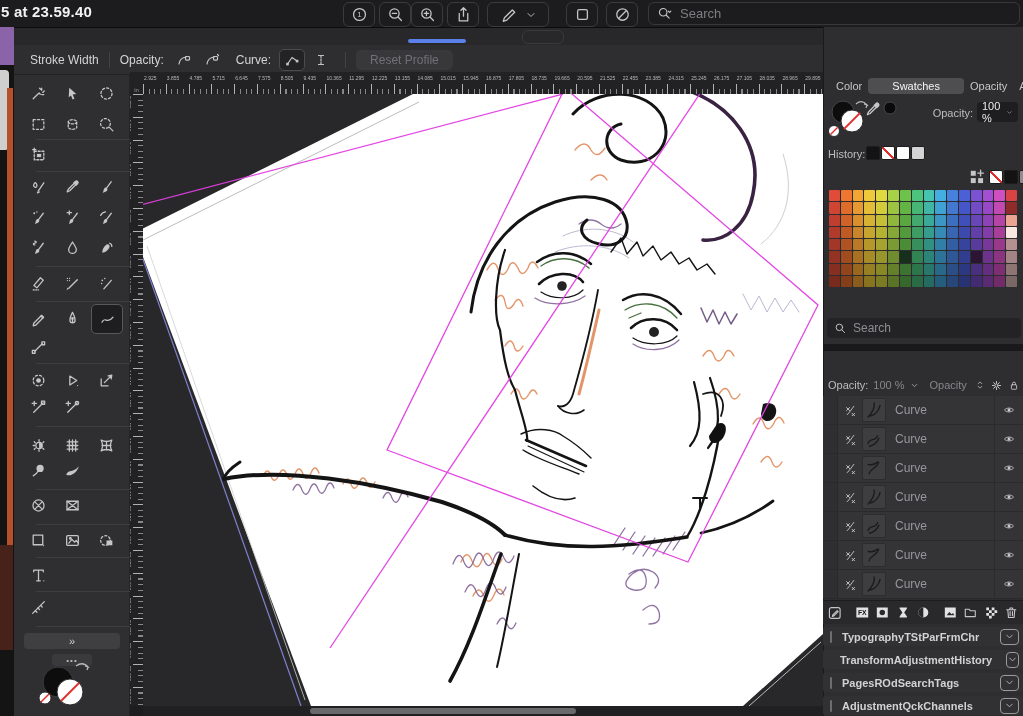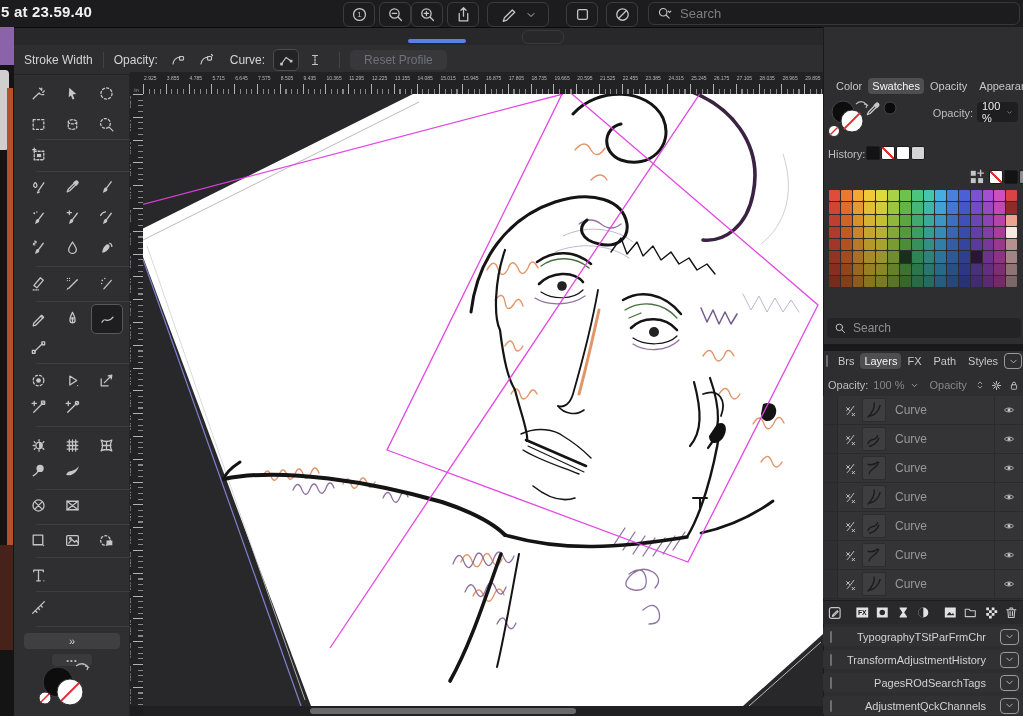--- a/index.html
+++ b/index.html
@@ -59,42 +59,42 @@
                 display:flex;align-items:flex-end;justify-content:center;padding-bottom:1px;box-sizing:border-box;}
   .rlabel{position:absolute;font-size:5px;color:#b8b8ba;top:3px;white-space:nowrap;}
   .rlabelv{position:absolute;font-size:5px;color:#b8b8ba;left:2px;white-space:nowrap;transform:rotate(90deg);transform-origin:left top;}
   
   #canvas{left:143px;top:94px;width:680px;height:612px;background:#28282a;overflow:hidden;}
   #hscroll{left:143px;top:706px;width:680px;height:10px;background:#202022;}
   #hscroll-thumb{left:167px;top:2px;width:266px;height:6px;border-radius:3px;background:#69696b;}
   
   #rpanel{left:823px;top:27px;width:200px;height:689px;background:#2e2e30;border-left:1px solid #1a1a1c;box-sizing:border-box;}
   .tabbar{position:absolute;display:flex;align-items:center;font-size:11px;color:#c6c6c8;}
-  .tab-pill{background:#4e4e50;color:#f4f4f5;border-radius:4px;padding:2px 4px;}
+  .tab-pill{background:#4e4e50;color:#f4f4f5;border-radius:4px;padding:2px 24px;}
   .tab-plain{padding:2px 6px;}
   .drag-handle{width:2px;height:12px;background:#6e6e70;border-radius:1px;margin-right:4px;}
   .vbox{width:17px;height:14px;border:1.4px solid #9a9a9c;border-radius:4px;display:flex;align-items:center;justify-content:center;}
   .swatch{width:14px;height:14px;border-radius:2px;border:1px solid #1c1c1e;box-sizing:border-box;}
   .swatch.none{background:#fff linear-gradient(45deg,transparent 42%,#e03030 44%,#e03030 56%,transparent 58%);}
   #grid{left:829px;top:190px;width:188px;height:97px;display:grid;grid-template-columns:repeat(16,1fr);
         grid-template-rows:repeat(8,1fr);gap:1px;}
   #grid div{border-radius:1px;}
   #sw-search,#panel-search{border-radius:4px;background:#232325;display:flex;align-items:center;gap:6px;
         padding-left:7px;box-sizing:border-box;color:#8e8e92;font-size:12px;}
   .layer-row{position:absolute;left:823px;width:200px;height:29px;background:#343437;border-bottom:1px solid #2a2a2d;
              display:flex;align-items:center;box-sizing:border-box;}
   .layer-gutter{width:15px;height:100%;background:#2f2f32;border-right:1px solid #28282b;box-sizing:border-box;}
   .layer-glyph{width:24px;display:flex;align-items:center;justify-content:center;}
   .layer-thumb{width:24px;height:24px;background:#3e3e41;border:1px solid #2c2c2f;border-radius:2px;box-sizing:border-box;
                display:flex;align-items:center;justify-content:center;}
   .layer-name{flex:1;font-size:12px;color:#97979b;padding-left:9px;}
   .layer-eyecell{width:28px;height:100%;border-left:1px solid #2b2b2e;display:flex;align-items:center;justify-content:center;}
   .group-row{position:absolute;left:823px;width:200px;height:19px;background:#313134;border-radius:2px;
              display:flex;align-items:center;font-size:11px;color:#d2d2d4;box-sizing:border-box;padding:0 4px 0 7px;}
-  .group-labels{flex:1;display:flex;justify-content:flex-end;padding:0 14px 0 6px;}
+  .group-labels{flex:1;display:flex;justify-content:flex-start;padding:0 14px 0 6px;font-weight:bold;}
   .dim{color:#87878b;}
   .lbl{font-size:11px;color:#bdbdbf;}
 </style>
 </head>
 <body>
 
 <div id="app">
 
   <div class="abs" id="titlebar">
     <div class="abs" id="win-title">5 at 23.59.40</div>
@@ -154,21 +154,21 @@
   <div class="abs" id="strip2-box"></div>
 
   <div class="abs" id="leftedge">
     <div class="abs le-purple" style="top:0;"></div>
     <div class="abs le-gray" style="top:43px;"></div>
     <div class="abs le-orange" style="top:61px;"></div>
     <div class="abs le-maroon" style="top:518px;"></div>
   </div>
 
   <div class="abs" id="ctxbar">
-    <span style="margin-left:10px">Stroke Width</span>
+    <span style="margin-left:16px">Stroke Width</span>
     <span class="ctx-sep"></span>
     <span>Opacity:</span>
     <span class="ctx-iconbtn" style="margin-left:8px">
       <svg width="16" height="16" viewBox="0 0 16 16">
           <path class="ti" d="M3 12a8 8 0 0 1 7-7"></path>
           <rect class="ti" x="9.5" y="4.5" width="4" height="3.6" rx="0.8"></rect>
         </svg>
     </span>
     <span class="ctx-iconbtn">
       <svg width="16" height="16" viewBox="0 0 16 16">
@@ -823,33 +823,20 @@
   <div class="abs" id="sw-search" style="left:827px;top:318px;width:194px;height:20px;">
     <svg width="13" height="13" viewBox="0 0 16 16">
         <circle class="ti" cx="6.6" cy="6.6" r="4"></circle>
         <path class="ti" d="M9.6 9.6 13 13"></path>
       </svg>
     <span>Search</span>
   </div>
 
   <div class="abs" style="left:823px;top:344px;width:200px;height:7px;background:#19191b;"></div>
 
-  <div class="tabbar" style="left:826px;top:353px;width:196px;">
-    <span class="drag-handle"></span>
-    <span class="tab-plain">Brs</span>
-    <span class="tab-pill">Layers</span>
-    <span class="tab-plain">FX</span>
-    <span class="tab-plain">Path</span>
-    <span class="tab-plain">Styles</span>
-    <span class="vbox">
-      <svg width="11" height="11" viewBox="0 0 16 16">
-          <path class="ti" d="M4 6 8 10l4-4"></path>
-        </svg>
-    </span>
-  </div>
 
   <div class="abs" style="left:823px;top:374px;width:200px;height:22px;display:flex;align-items:center;gap:5px;padding-left:5px;box-sizing:border-box;">
     <span class="lbl">Opacity:</span>
     <span class="dim" style="font-size:11px;">100 %</span>
     <svg width="9" height="9" viewBox="0 0 16 16">
         <path class="ti" d="M4 6 8 10l4-4"></path>
       </svg>
     <span class="dim" style="font-size:11px;margin-left:6px;flex:1;">Opacity</span>
     <svg width="10" height="12" viewBox="0 0 16 16">
         <path class="ti" d="M5 6 8 3l3 3M5 10l3 3 3-3"></path>

